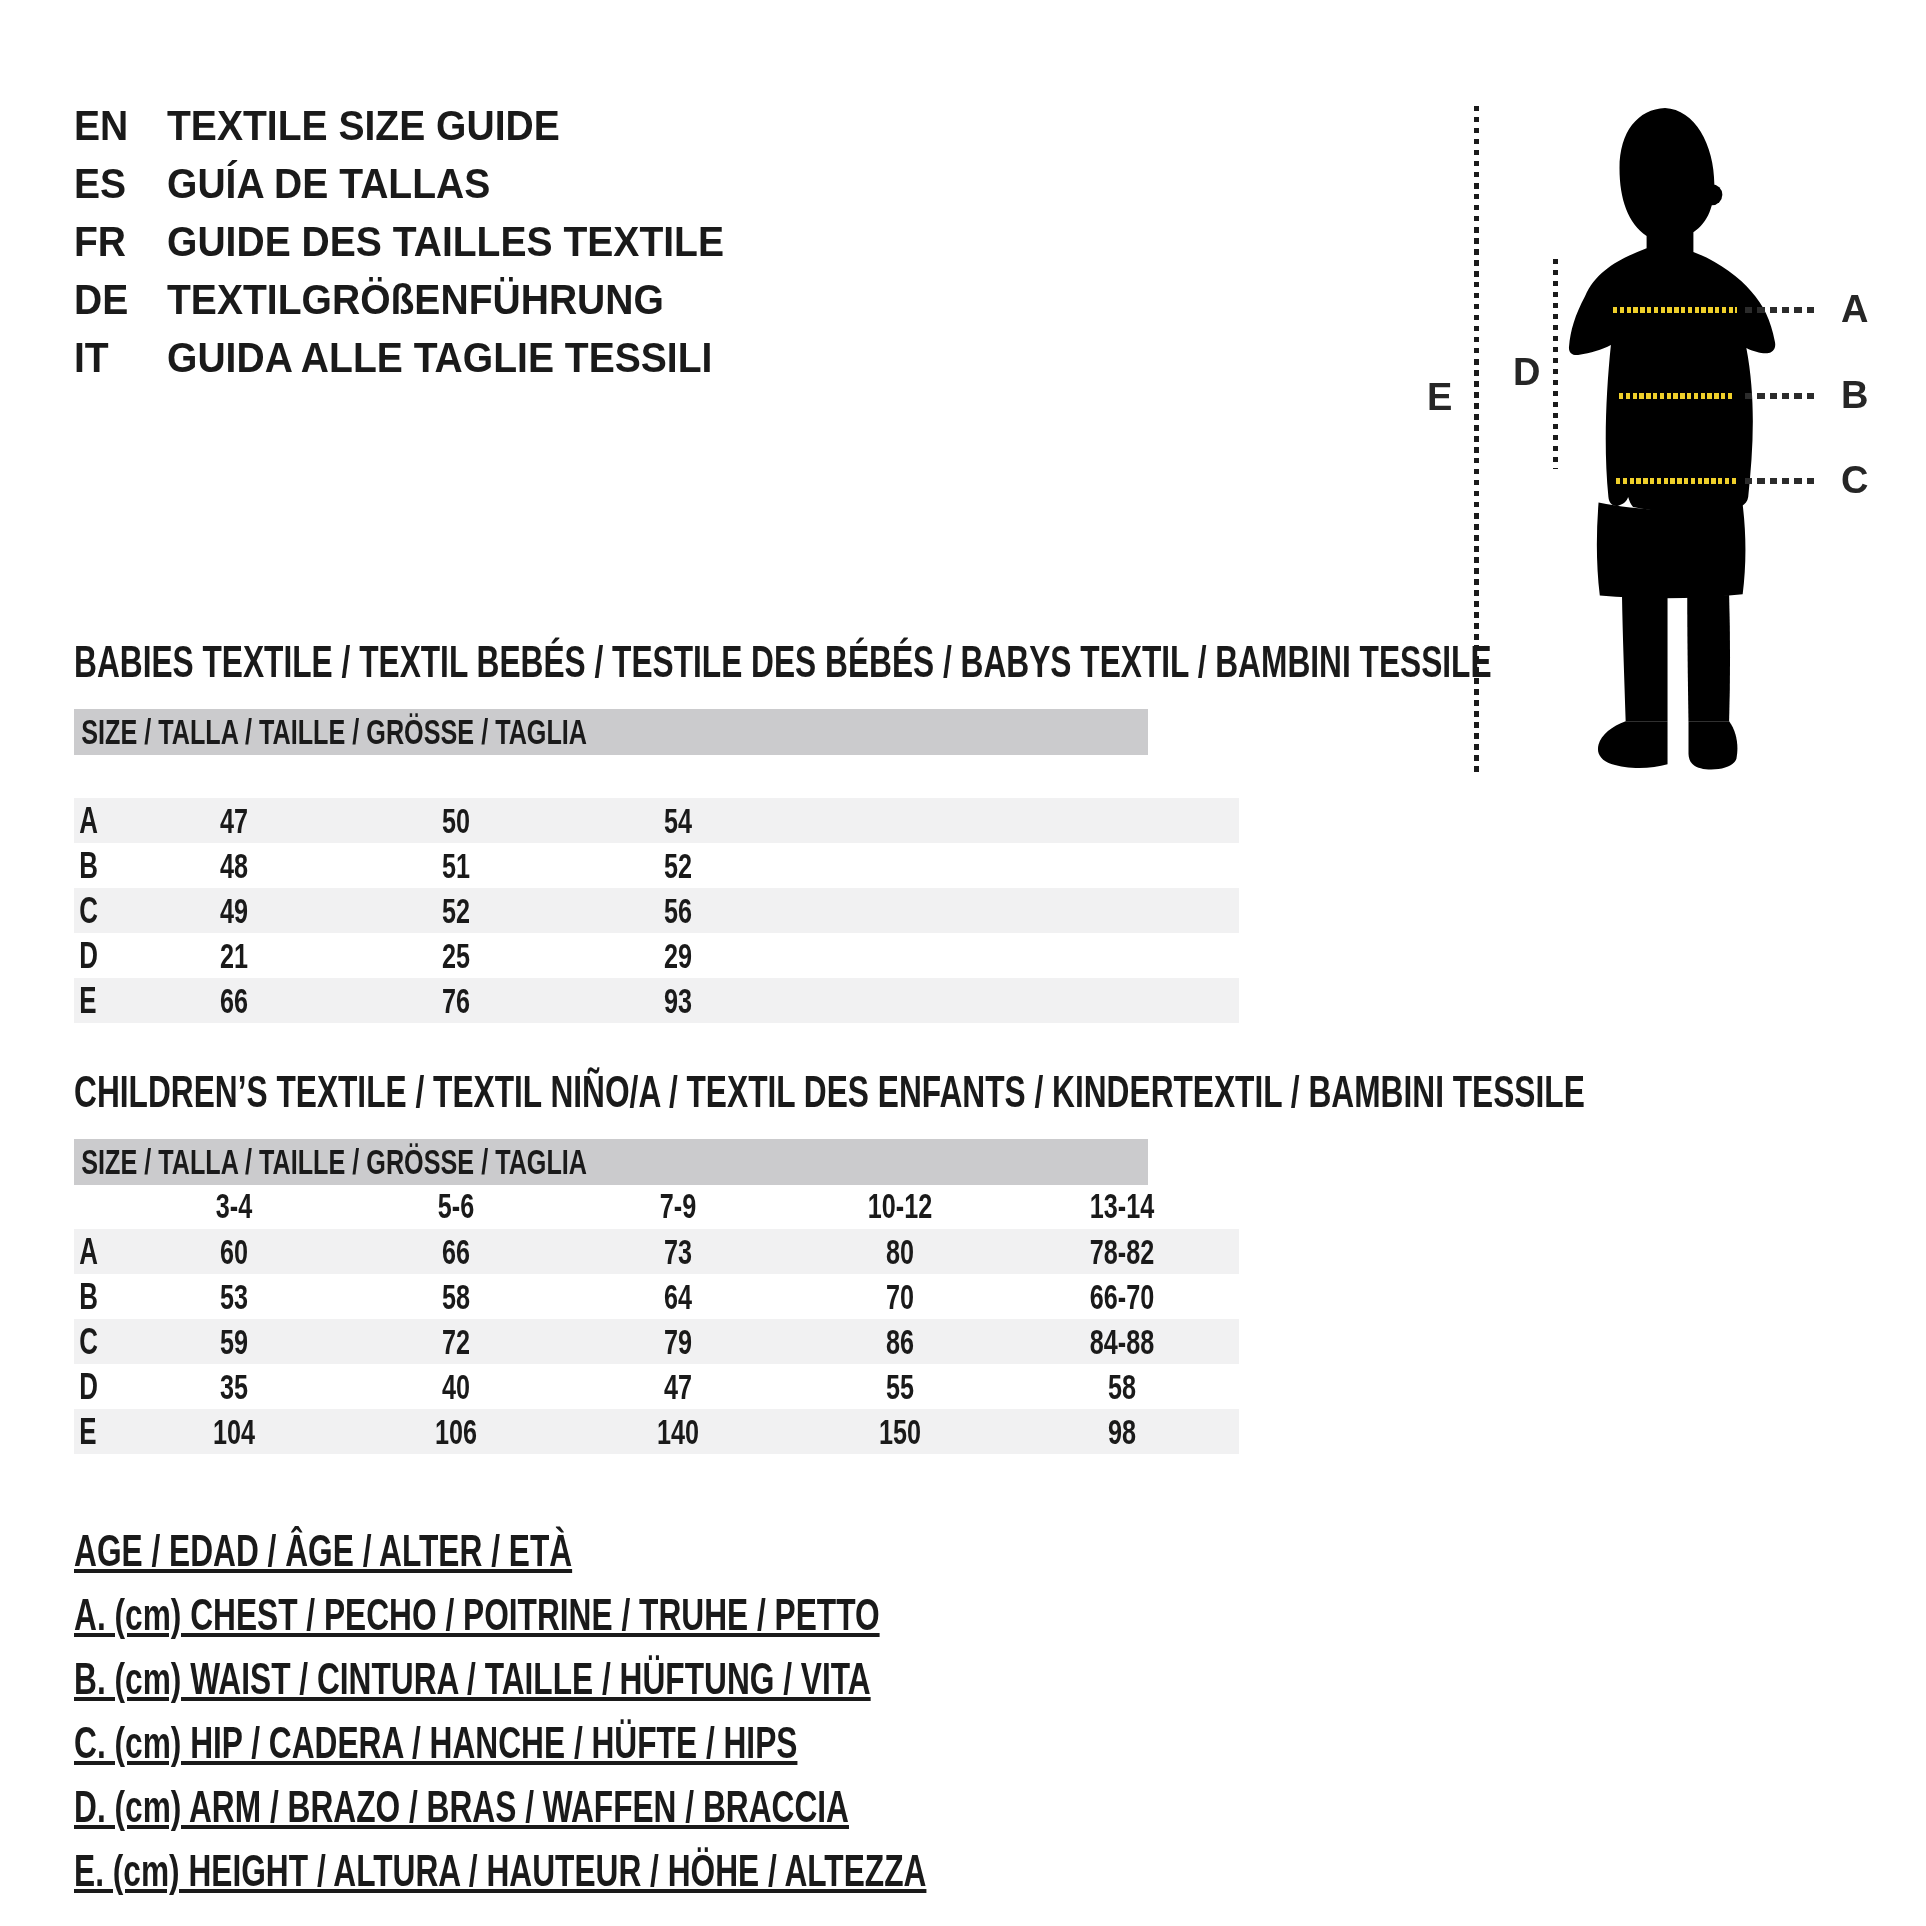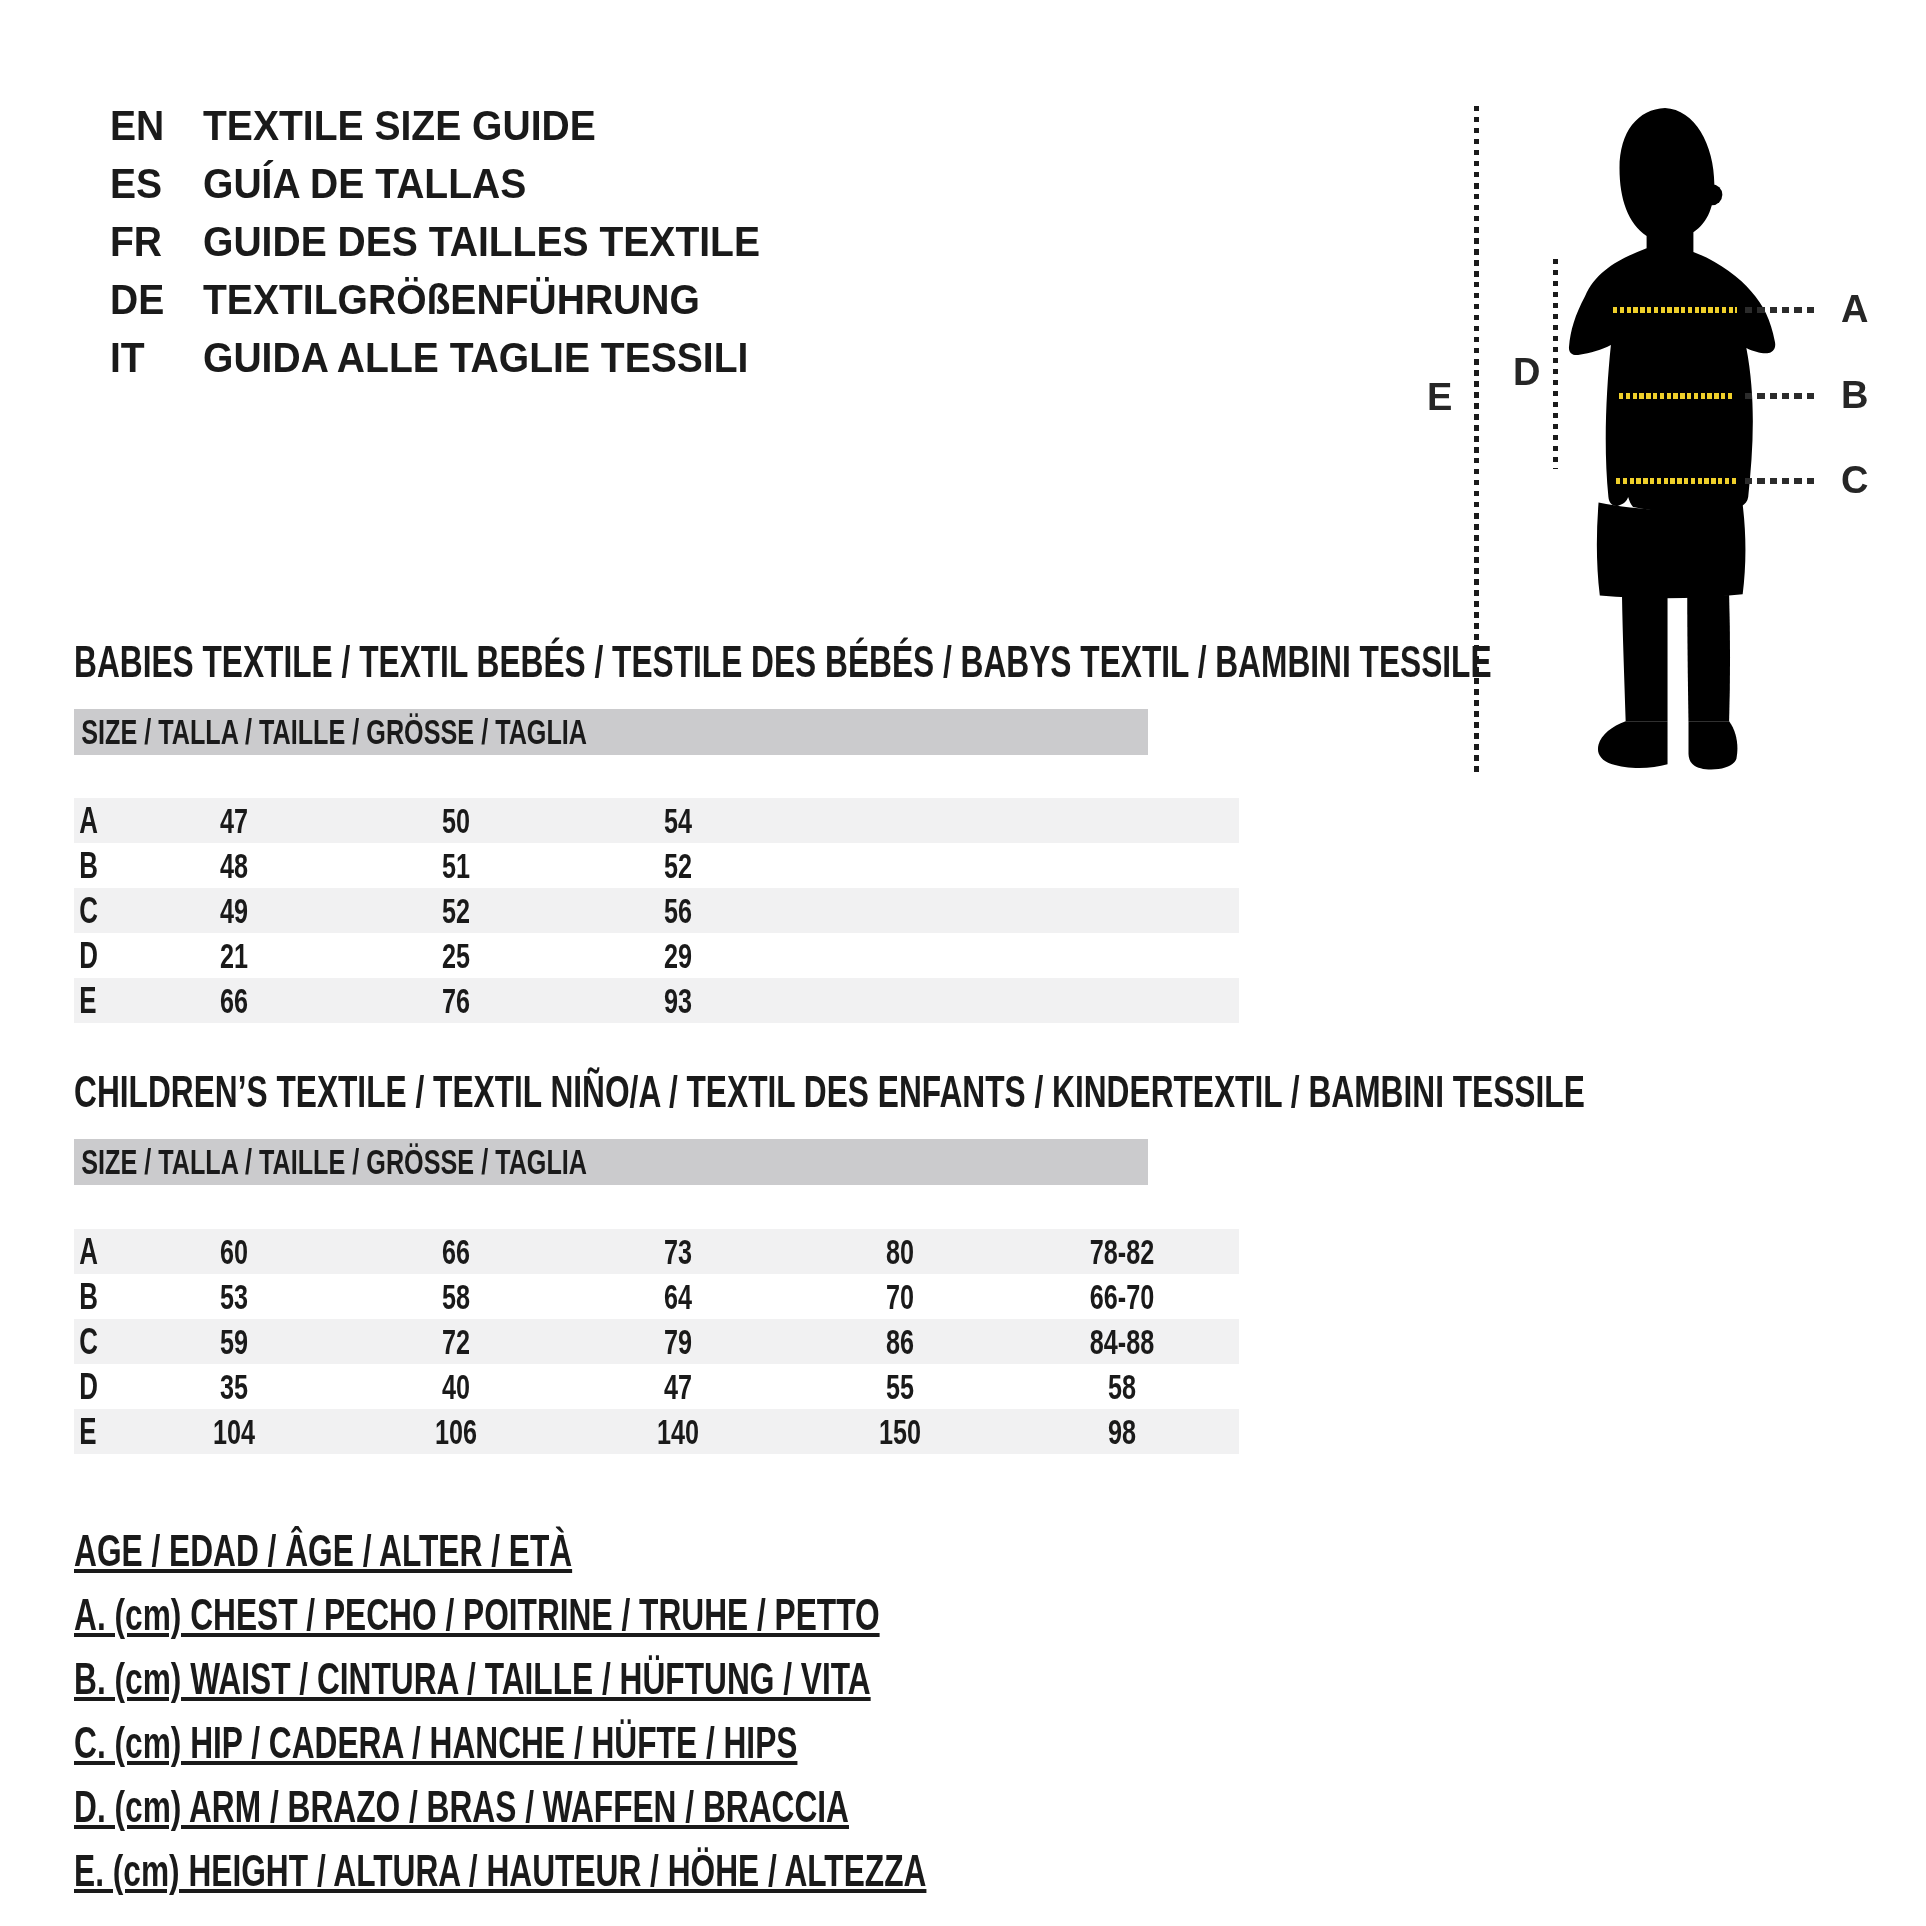--- a/index.html
+++ b/index.html
@@ -7,21 +7,21 @@
     position:relative;
     width:1926px;height:1926px;
     background:#ffffff;
     overflow:hidden;
     font-family:"Liberation Sans", sans-serif;
     color:#1a1a1a;
   }
   .abs{position:absolute;}
 
   
-  .lang-block{position:absolute;left:74px;top:97px;margin-left:36px;}
+  .lang-block{position:absolute;left:74px;top:97px;}
   .lang-row{
     display:flex;height:58px;line-height:58px;
     font-size:42px;font-weight:700;white-space:nowrap;
     transform:scaleX(0.93);transform-origin:0 50%;
   }
   .lang-code{width:100px;}
 
   
   .hd{
     position:absolute;left:74px;
@@ -200,20 +200,28 @@
     <div class="tcell">76</div>
     <div class="tcell">93</div>
   </div>
 
   <div class="hd" style="top:1068px;">CHILDREN’S TEXTILE / TEXTIL NIÑO/A / TEXTIL DES ENFANTS / KINDERTEXTIL / BAMBINI TESSILE</div>
 
   <div class="graybar" style="top:1139px;">
     <div class="bartext">SIZE / TALLA / TAILLE / GRÖSSE / TAGLIA</div>
   </div>
 
+  <div class="trow" style="top:1184px;height:44px;">
+    <div class="tletter"></div>
+    <div class="tcell">3-4</div>
+    <div class="tcell">5-6</div>
+    <div class="tcell">7-9</div>
+    <div class="tcell">10-12</div>
+    <div class="tcell">13-14</div>
+  </div>
 
   <div class="trow stripe" style="top:1229px;">
     <div class="tletter">A</div>
     <div class="tcell">60</div>
     <div class="tcell">66</div>
     <div class="tcell">73</div>
     <div class="tcell">80</div>
     <div class="tcell">78-82</div>
   </div>
   <div class="trow" style="top:1274px;">

